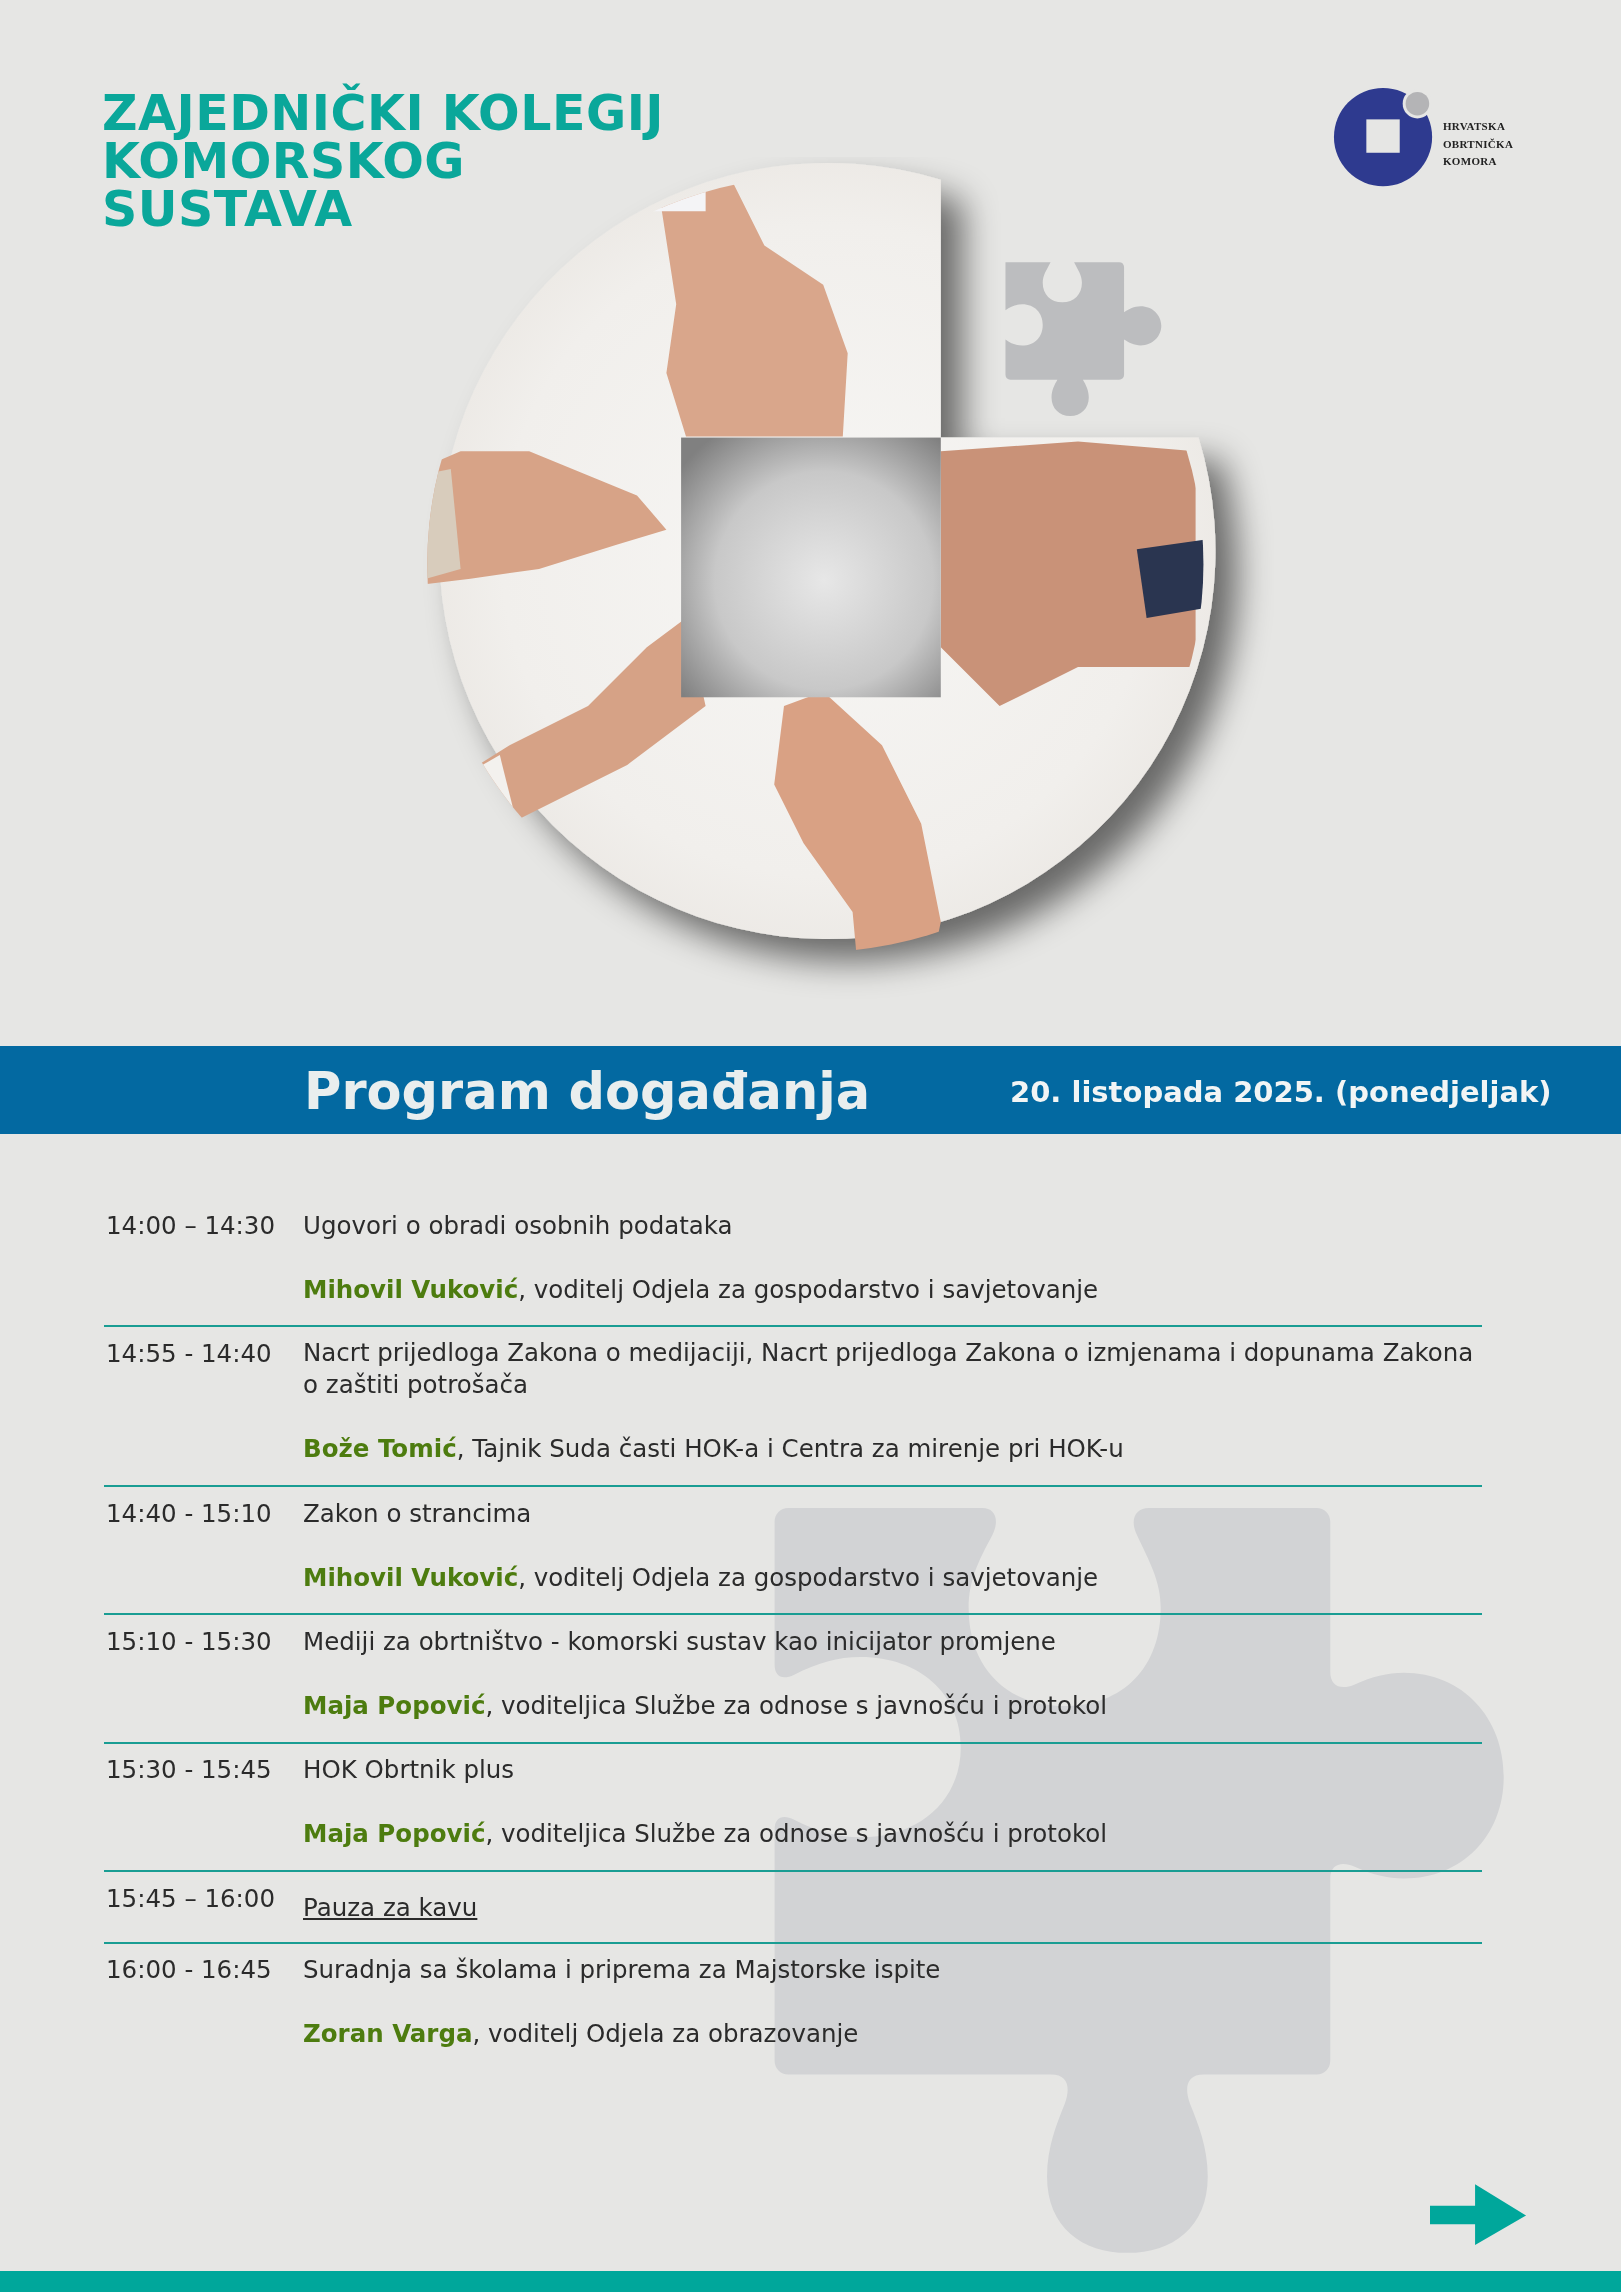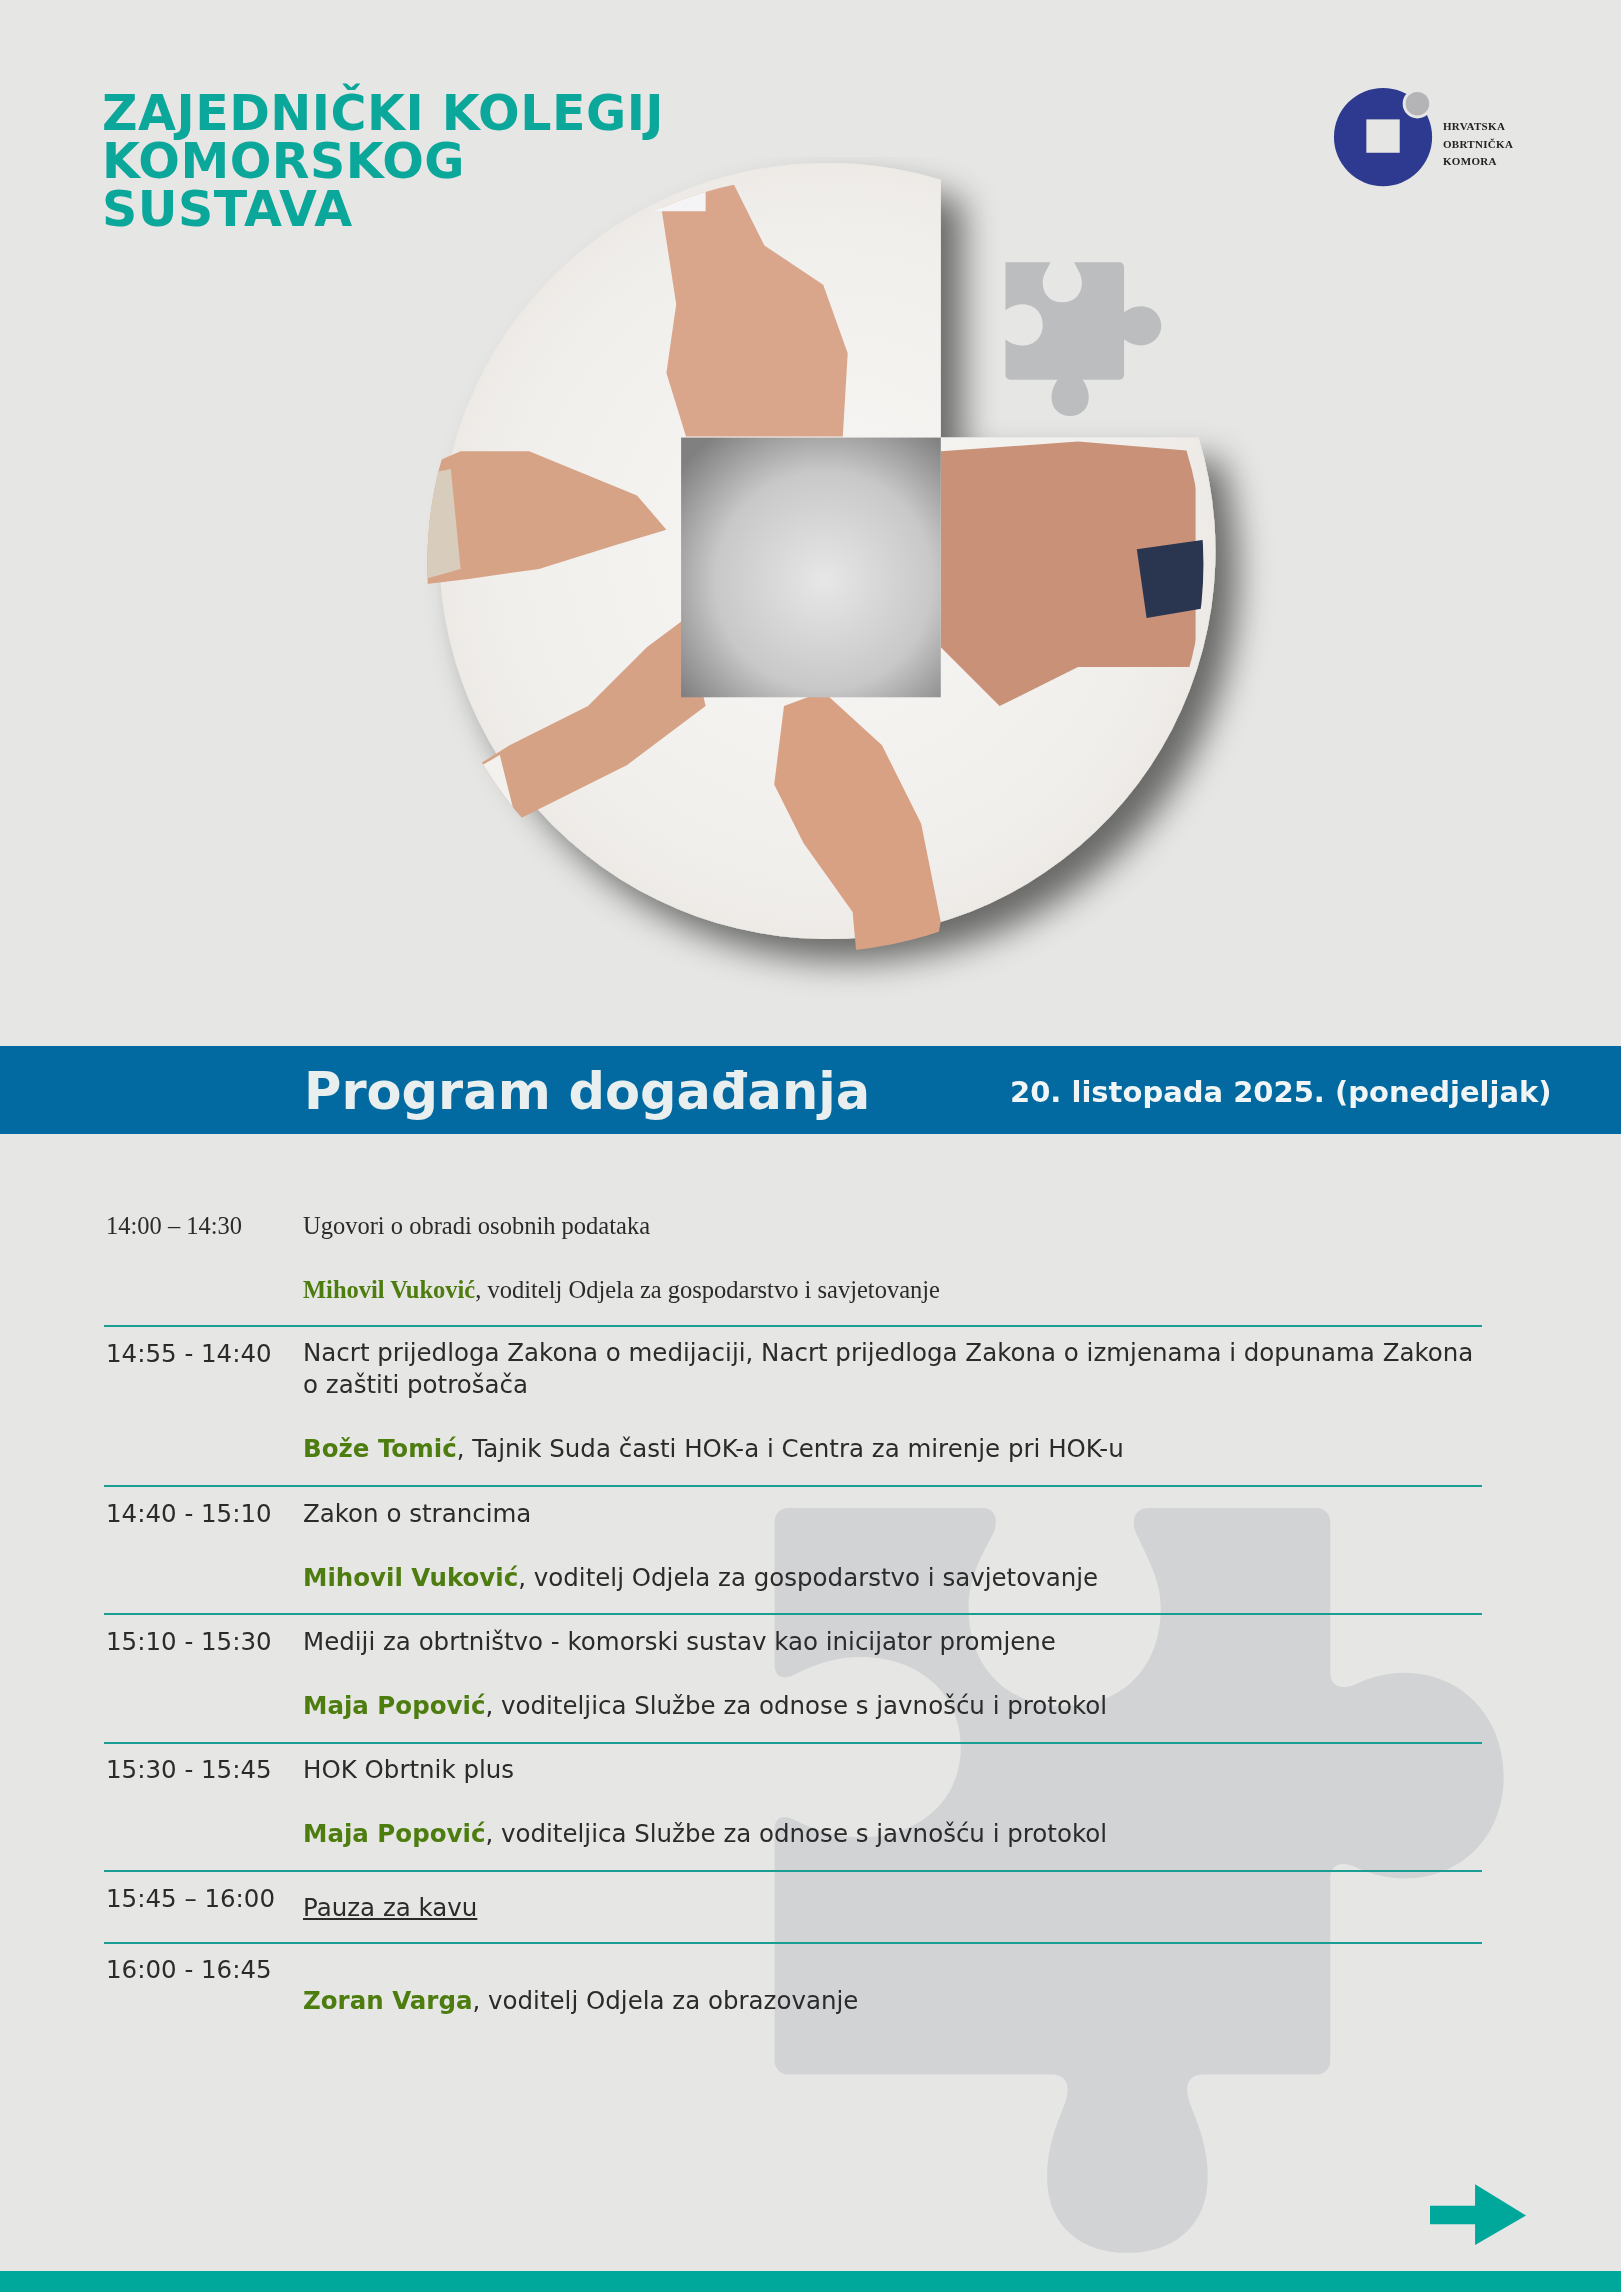--- a/index.html
+++ b/index.html
@@ -137,21 +137,21 @@
 <div class="banner">
   <div class="banner-title">Program događanja</div>
   <div class="banner-date">20. listopada 2025. (ponedjeljak)</div>
 </div>
 
 <svg class="bg-puzzle" viewBox="0 0 800 770">
   <path d="M 20 22 C 20 14 26 8 34 8 L 232 8 C 245 8 250 20 242 36 C 228 62 218 82 218 110 C 218 170 256 210 316 210 C 376 210 414 170 414 110 C 414 82 402 62 390 36 C 382 20 388 8 402 8 L 573 8 C 581 8 587 14 587 22 L 587 175 C 587 190 598 194 612 188 C 630 180 645 176 662 176 C 722 176 764 222 764 282 C 764 342 722 386 662 386 C 645 386 630 382 612 374 C 598 368 587 372 587 386 L 587 572 C 587 580 581 586 573 586 L 458 586 C 440 586 438 600 444 616 C 452 636 462 660 462 690 C 462 742 426 768 380 768 C 334 768 298 742 298 690 C 298 660 308 636 316 616 C 322 600 320 586 302 586 L 34 586 C 26 586 20 580 20 572 L 20 336 C 20 324 28 320 40 326 C 64 338 84 344 108 344 C 168 344 210 306 210 252 C 210 198 168 160 108 160 C 84 160 64 166 40 178 C 28 184 20 180 20 168 Z" fill="#d2d3d5"></path>
 </svg>
 
 <div class="schedule">
-  <div class="row" style="padding-top:7.8px; padding-bottom:19.6px;font-family:Liberation Serif, serif;">
+  <div class="row" style="padding-top:7.8px; padding-bottom:19.6px;">
     <div class="time" style="top:7.8px">14:00 – 14:30</div>
     <div class="content">
       <span class="topic">Ugovori o obradi osobnih podataka</span>
       <span class="speaker"><b>Mihovil Vuković</b><span>, voditelj Odjela za gospodarstvo i savjetovanje</span></span>
     </div>
   </div>
   <div class="divider"></div>
 
   <div class="row" style="padding-top:9.8px; padding-bottom:19.6px;">
     <div class="time" style="top:9.8px">14:55 - 14:40</div>
@@ -193,20 +193,21 @@
     <div class="time" style="top:9.8px">15:45 – 16:00</div>
     <div class="content">
       <span class="topic">Pauza za kavu</span>
     </div>
   </div>
   <div class="divider"></div>
 
   <div class="row" style="padding-top:9.8px; padding-bottom:19.6px;">
     <div class="time" style="top:9.8px">16:00 - 16:45</div>
     <div class="content">
+      <span class="topic">Suradnja sa školama i priprema za Majstorske ispite</span>
       <span class="speaker"><b>Zoran Varga</b><span>, voditelj Odjela za obrazovanje</span></span>
     </div>
   </div>
 </div>
 
 <svg class="arrow" viewBox="0 0 100 64">
   <polygon points="0,22 46,22 46,0 98,32 46,62 46,41 0,41" fill="#00a79b"></polygon>
 </svg>
 
 <div class="bottom-bar"></div>

